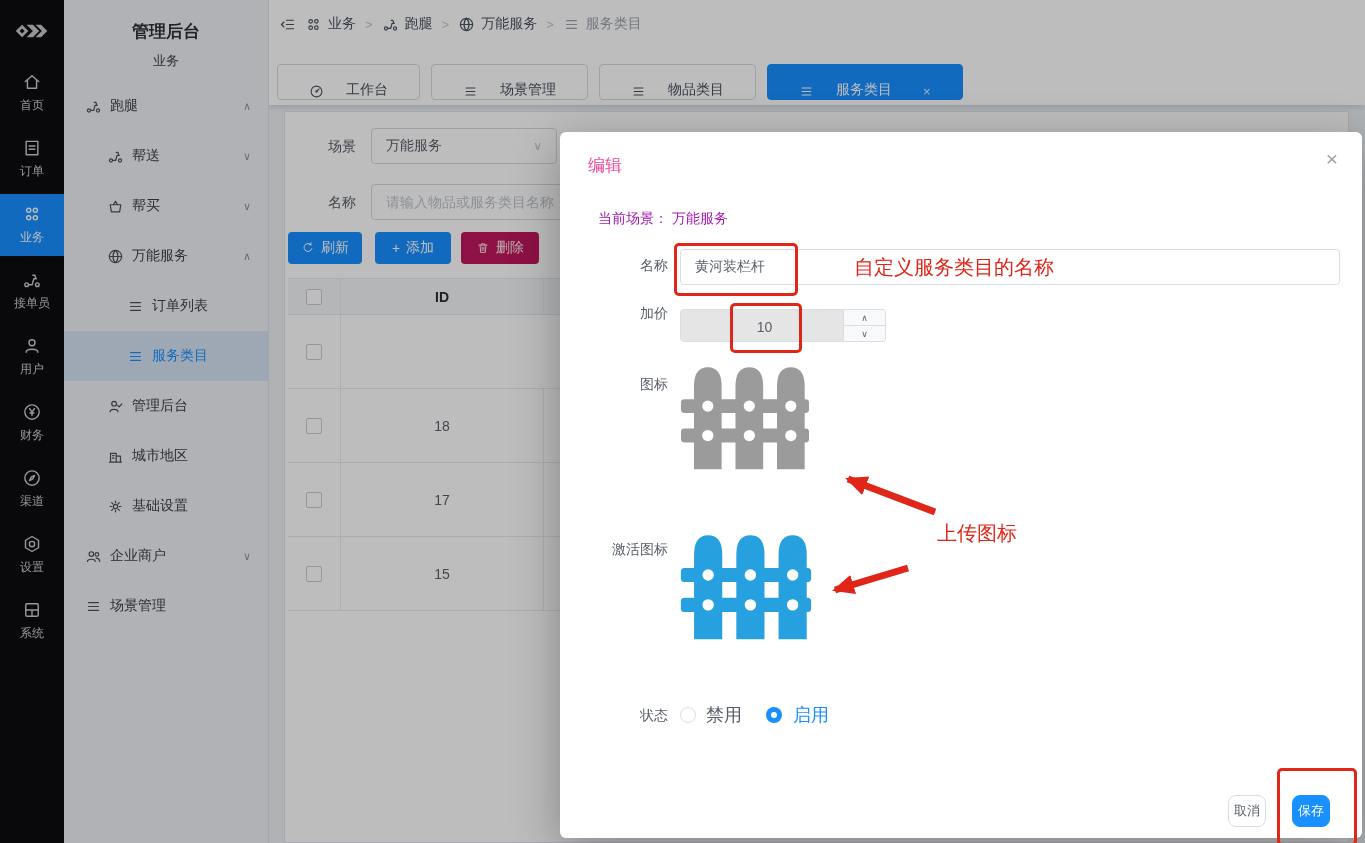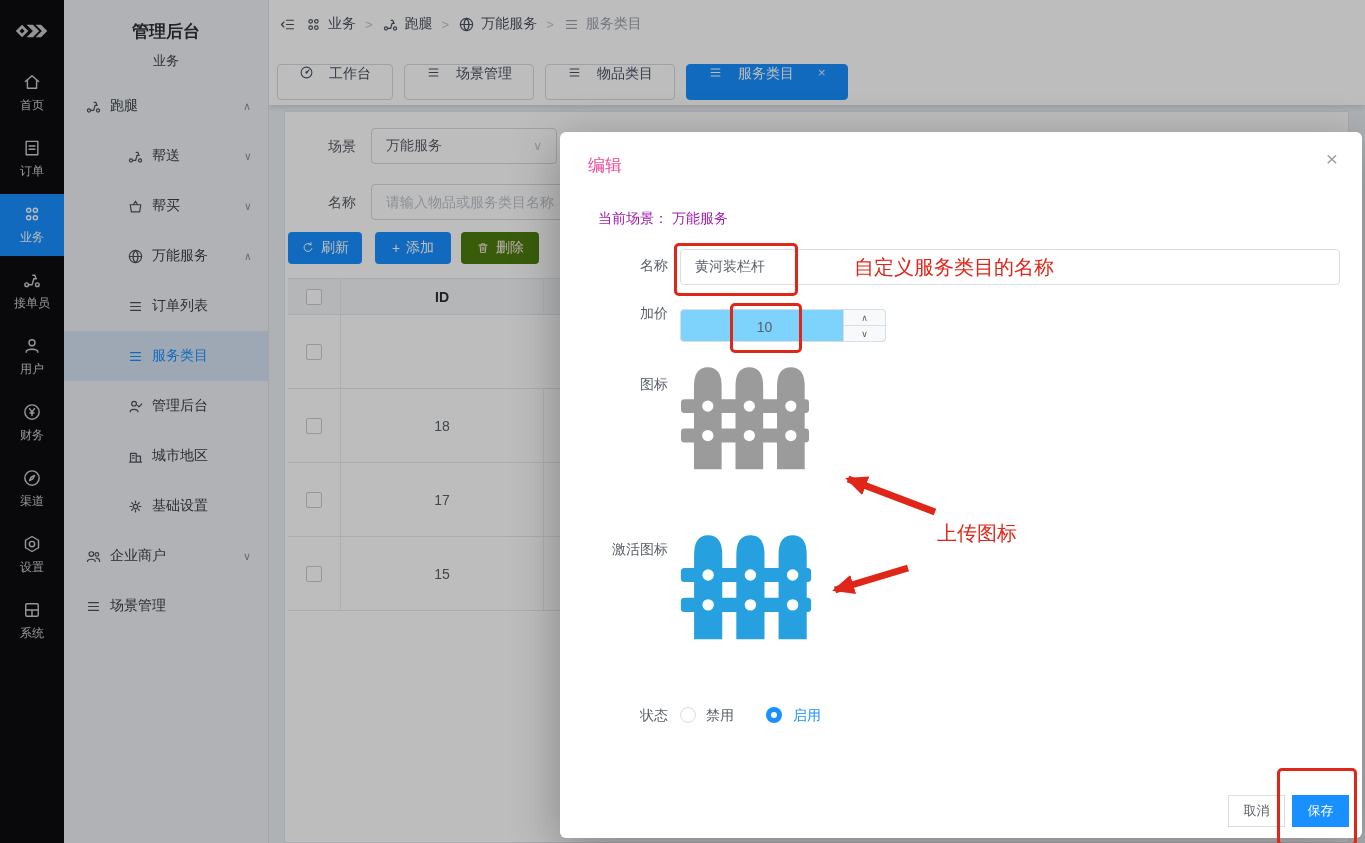--- a/index.html
+++ b/index.html
@@ -23,37 +23,37 @@
 
   
   .menu{position:absolute;left:64px;top:0;width:204px;height:100%;
         background:#eef1f5;border-right:1px solid #dde1e7;z-index:9;}
   .menu-title{margin-top:20px;text-align:center;font-size:17px;font-weight:700;color:#2c3036;}
   .menu-sub{margin-top:9px;text-align:center;font-size:13px;color:#3c4148;}
   .menu-list{margin-top:11px;}
   .menu-item{height:50px;display:flex;align-items:center;font-size:14px;color:#3c4148;cursor:pointer;position:relative;}
   .menu-item .ic{width:17px;height:17px;margin-right:8px;color:#4a505a;flex:0 0 auto;}
   .menu-item.lv0{padding-left:21px;}
-  .menu-item.lv1{padding-left:63px;font-family:Liberation Mono, monospace;}
+  .menu-item.lv1{padding-left:43px;}
   .menu-item.lv2{padding-left:63px;}
   .menu-item .caret{position:absolute;right:17px;font-size:11px;color:#8d939c;}
   .menu-item.active{background:#d5e3f4;color:#1890ff;}
   .menu-item.active .ic{color:#1890ff;}
 
   
   .topbar{position:absolute;left:268px;top:0;right:0;height:105px;background:#fff;
           box-shadow:0 2px 6px rgba(0,30,60,.14);z-index:8;}
   .breadcrumb{position:absolute;left:11px;top:15px;display:flex;align-items:center;gap:9px;
               font-size:14px;color:#4a5160;}
   .breadcrumb .ic{width:17px;height:17px;color:#4a5160;}
   .crumb{display:flex;align-items:center;gap:6px;cursor:pointer;}
   .crumb-sep{color:#c0c4cc;font-size:13px;}
   .crumb.dim,.crumb.dim .ic{color:#9aa1ad;cursor:default;}
   .tabs{position:absolute;left:9px;top:64px;display:flex;gap:11px;}
-  .tab{height:36px;box-sizing:border-box;display:inline-flex;align-items:flex-start;gap:15px;padding:0 21px;
+  .tab{height:36px;box-sizing:border-box;display:inline-flex;align-items:flex-end;gap:22px;padding:0 31px;
        background:#fff;border:1px solid #d5d9e1;border-radius:4px;font-size:14px;color:#4a5160;cursor:pointer;}
   .tab .ic{width:15px;height:15px;}
   .tab.active{background:#1890ff;border-color:#1890ff;color:#fff;}
   .tab .tab-close{margin-left:9px;font-size:13px;opacity:.85;cursor:pointer;}
 
   
   .content{position:absolute;left:268px;top:105px;right:0;bottom:0;background:#edf0f4;z-index:1;}
   .card{position:absolute;left:16px;top:6px;right:16px;bottom:0;background:#fff;border:1px solid #e3e6ec;}
   .f-label{position:absolute;width:34px;text-align:right;font-size:14px;color:#5a6068;line-height:36px;}
   .select{position:absolute;left:86px;top:16px;width:186px;height:36px;box-sizing:border-box;
@@ -62,41 +62,41 @@
   .select .sel-caret{margin-left:auto;color:#c0c4cc;font-size:12px;}
   .f-input{position:absolute;left:86px;top:72px;width:336px;height:36px;box-sizing:border-box;
            border:1px solid #d5d9e0;border-radius:4px;font-size:14px;color:#5a6068;padding:0 14px;outline:none;}
   .f-input::placeholder{color:#bfc4cc;}
   .btn{position:absolute;top:120px;height:32px;border:none;border-radius:4px;font-size:14px;color:#fff;
        display:inline-flex;align-items:center;justify-content:center;gap:6px;cursor:pointer;
        font-family:inherit;}
   .btn .ic{width:14px;height:14px;}
   .btn-refresh{left:3px;width:74px;background:#1890ff;}
   .btn-add{left:90px;width:76px;background:#1890ff;}
-  .btn-del{left:176px;width:78px;background:#4d7c0f;color:#fbe9e9;}
+  .btn-del{left:176px;width:78px;background:#be185d;color:#fbe9e9;}
   .tbl{position:absolute;left:3px;top:166px;right:0;}
   .tbl-head{height:35px;background:#f4f6f9;border-top:1px solid #e5e9ef;border-bottom:1px solid #e5e9ef;
             display:flex;font-size:14px;font-weight:700;color:#2a2e33;}
   .tbl-row{height:73px;border-bottom:1px solid #e6eaf0;display:flex;font-size:14px;color:#5a6068;}
   .c1{width:52px;border-right:1px solid #e8ecf1;display:flex;align-items:center;justify-content:center;}
   .c2{width:202px;border-right:1px solid #e8ecf1;display:flex;align-items:center;justify-content:center;}
   .checkbox{width:14px;height:14px;border:1px solid #c8ccd4;border-radius:2px;background:#fff;cursor:pointer;}
 
   
   .overlay{position:absolute;inset:0;background:rgba(0,0,0,.26);z-index:40;}
   .modal{position:absolute;left:560px;top:132px;width:802px;height:706px;background:#fff;
          border-radius:6px;box-shadow:0 12px 50px rgba(0,0,0,.3);z-index:50;}
   .m-title{position:absolute;left:28px;top:22px;font-size:17px;color:#ec4899;}
   .m-close{position:absolute;right:24px;top:16px;font-size:21px;color:#9aa0a8;cursor:pointer;line-height:1;}
   .m-scene{position:absolute;left:38px;top:78px;font-size:14px;color:#a21caf;}
   .m-label{position:absolute;left:0;width:108px;text-align:right;font-size:14px;color:#5a6068;}
   .m-name-input{position:absolute;left:120px;top:117px;width:660px;height:36px;box-sizing:border-box;
                 border:1px solid #d9dde4;border-radius:4px;font-size:14px;color:#5a6068;padding:0 14px;outline:none;background:#fff;}
   .num-wrap{position:absolute;left:120px;top:177px;width:206px;height:33px;box-sizing:border-box;
-            border:1px solid #d9dde4;border-radius:4px;background:#7dd3fc;}
+            border:1px solid #d9dde4;border-radius:4px;background:#e5e5e5;}
   .num-input{position:absolute;left:0;top:0;width:163px;height:31px;border:none;outline:none;
              text-align:center;font-size:14px;color:#5a6068;font-family:inherit;background:transparent;}
   .num-ctrl{position:absolute;right:0;top:0;bottom:0;width:41px;border-left:1px solid #d9dde4;
             display:flex;flex-direction:column;}
   .num-btn{flex:1;display:flex;align-items:center;justify-content:center;font-size:9px;color:#5a6068;
            background:#f7f9fb;cursor:pointer;}
   .num-btn:first-child{border-bottom:1px solid #d9dde4;border-radius:0 3px 0 0;}
   .num-btn:last-child{border-radius:0 0 3px 0;}
   .red-box{position:absolute;border:3px solid #e02618;border-radius:5px;z-index:60;pointer-events:none;}
   .rb-name{left:114px;top:111px;width:118px;height:47px;}
@@ -104,22 +104,22 @@
   .rb-save{left:717px;top:636px;width:74px;height:72px;}
   .red-note{position:absolute;font-size:20px;color:#e02618;white-space:nowrap;z-index:61;}
   .fence{position:absolute;left:120px;}
   .fence-gray{top:230px;color:#9b9b9b;}
   .fence-blue{top:398px;color:#27a0e0;}
   .arrows{position:absolute;left:230px;top:300px;width:300px;height:270px;z-index:55;pointer-events:none;}
   .radio{position:absolute;width:16px;height:16px;border-radius:50%;box-sizing:border-box;cursor:pointer;}
   .radio.off{border:1px solid #d9dde4;background:#fff;}
   .radio.on{background:#1890ff;}
   .radio.on::after{content:"";position:absolute;left:5px;top:5px;width:6px;height:6px;border-radius:50%;background:#fff;}
-  .m-radio-label{position:absolute;top:575px;font-size:14px;color:#5a6068;line-height:16px;cursor:pointer;}
-  .m-btn{position:absolute;top:663px;width:57px;height:32px;box-sizing:border-box;border-radius:0;
+  .m-radio-label{position:absolute;top:575px;font-size:18px;color:#5a6068;line-height:16px;cursor:pointer;}
+  .m-btn{position:absolute;top:663px;width:38px;height:32px;box-sizing:border-box;border-radius:8px;
          font-size:13px;display:flex;align-items:center;justify-content:center;cursor:pointer;}
   .m-cancel{left:668px;background:#fff;border:1px solid #d9dde4;color:#5a6068;}
   .m-save{left:732px;background:#1890ff;border:1px solid #1890ff;color:#fff;}
 </style>
 </head>
 <body>
 
 <svg width="0" height="0" style="position:absolute">
   <symbol id="i-home" viewBox="0 0 24 24">
       <path d="M4,11.5 L12,4.5 L20,11.5 M6.5,9.8 V19.5 H17.5 V9.8"></path>

